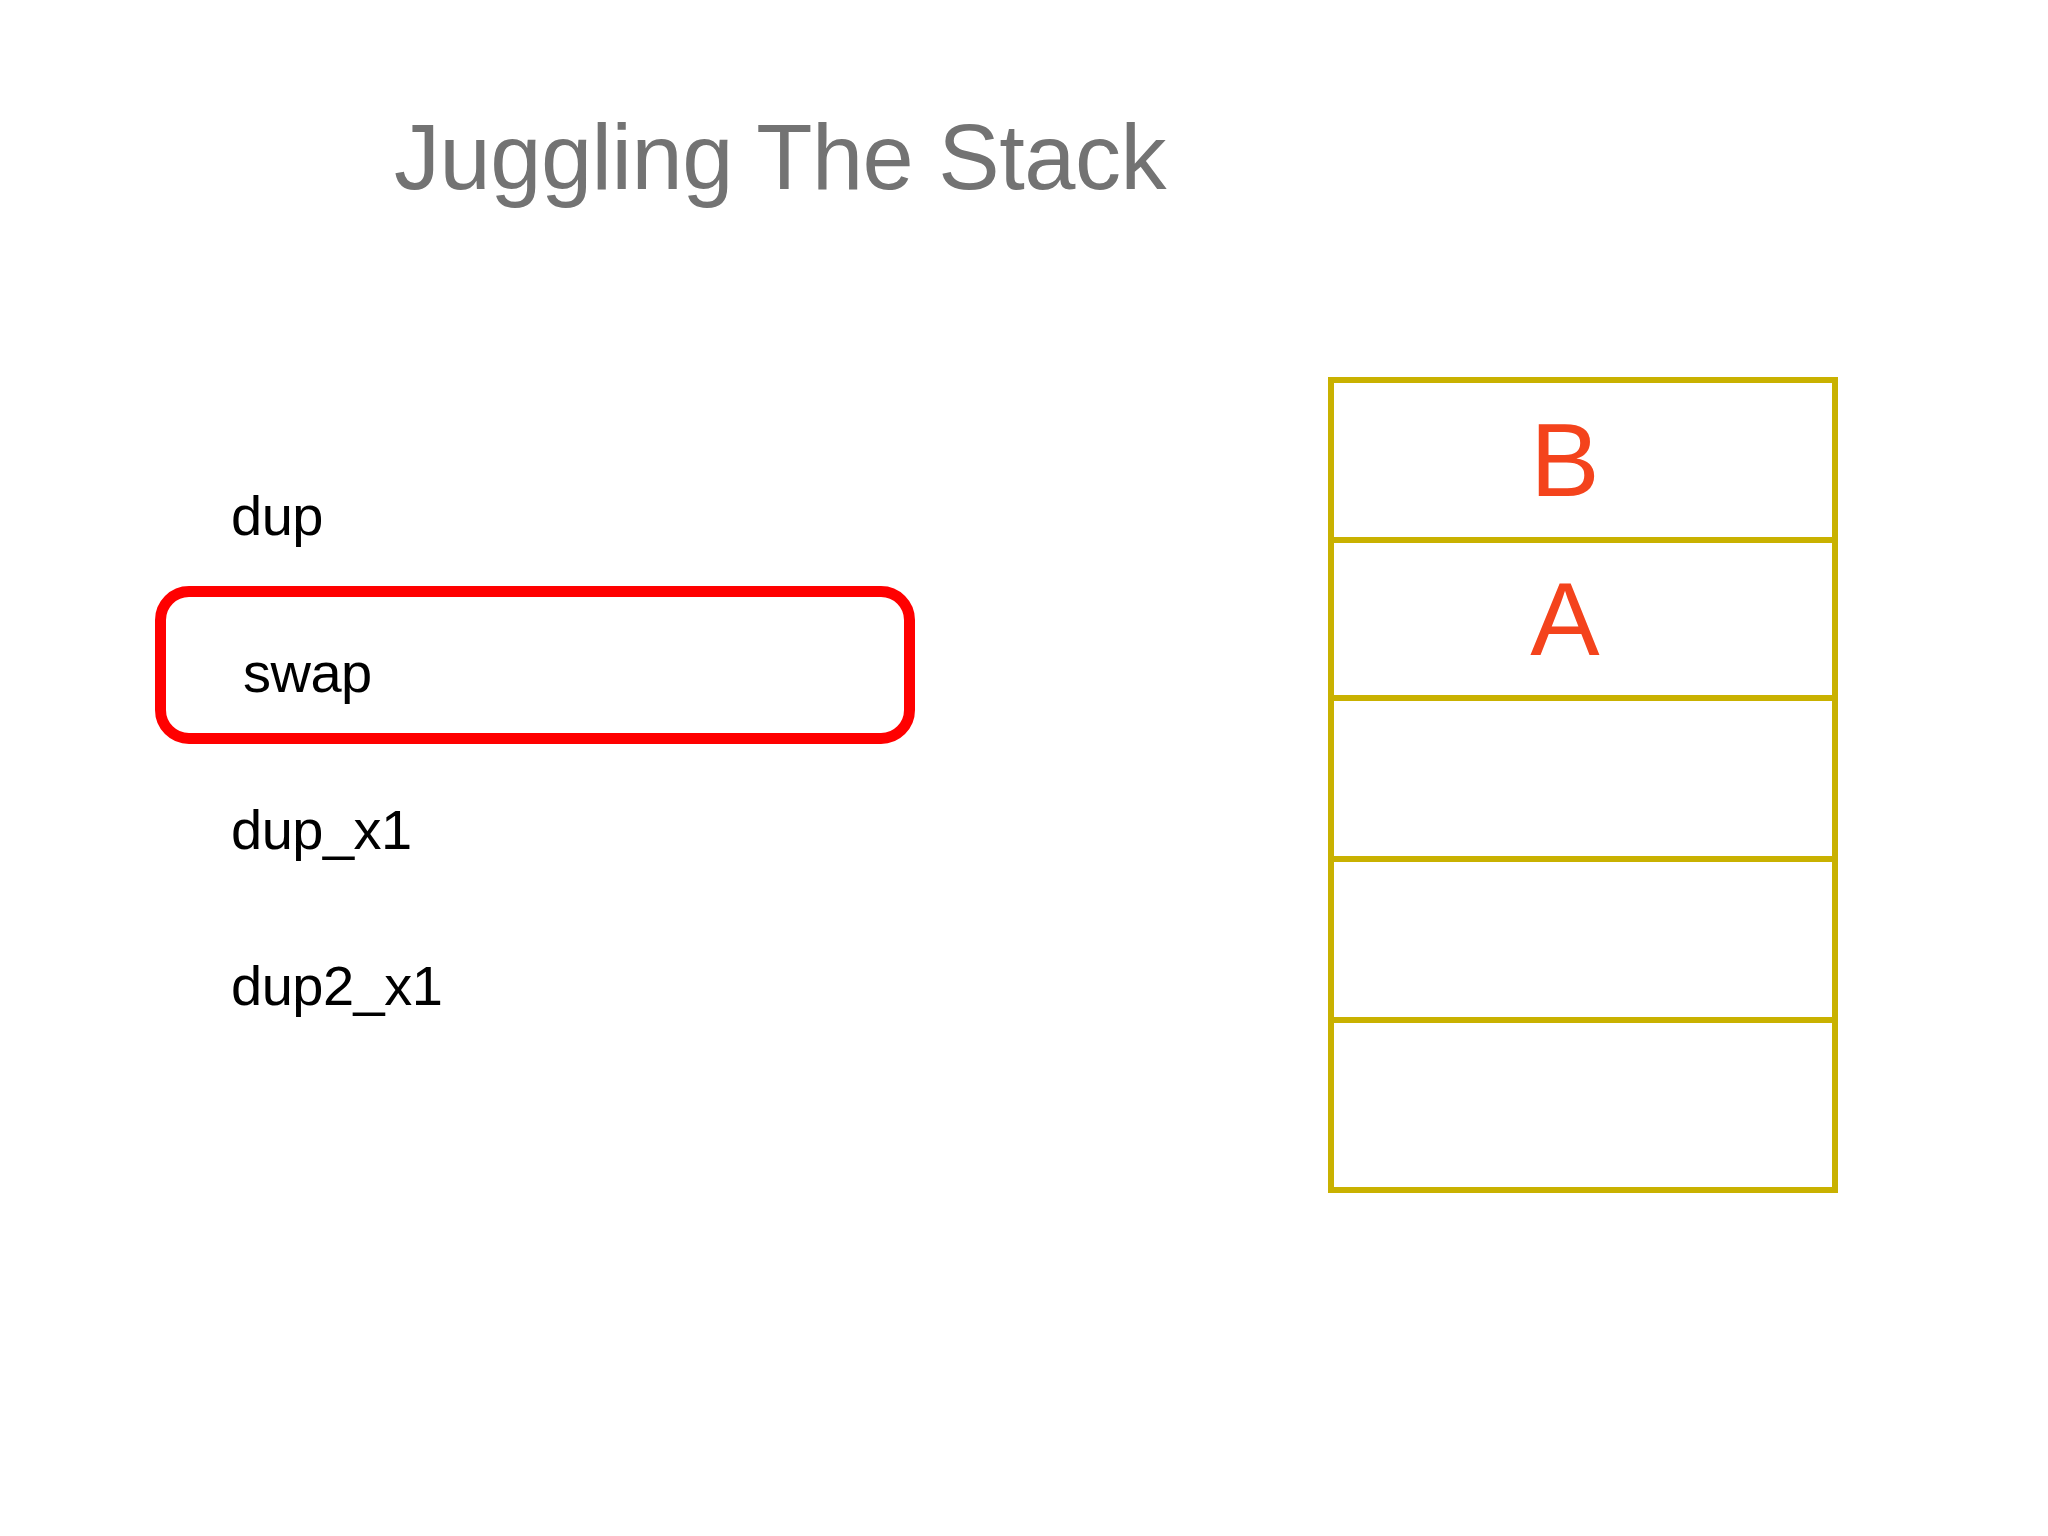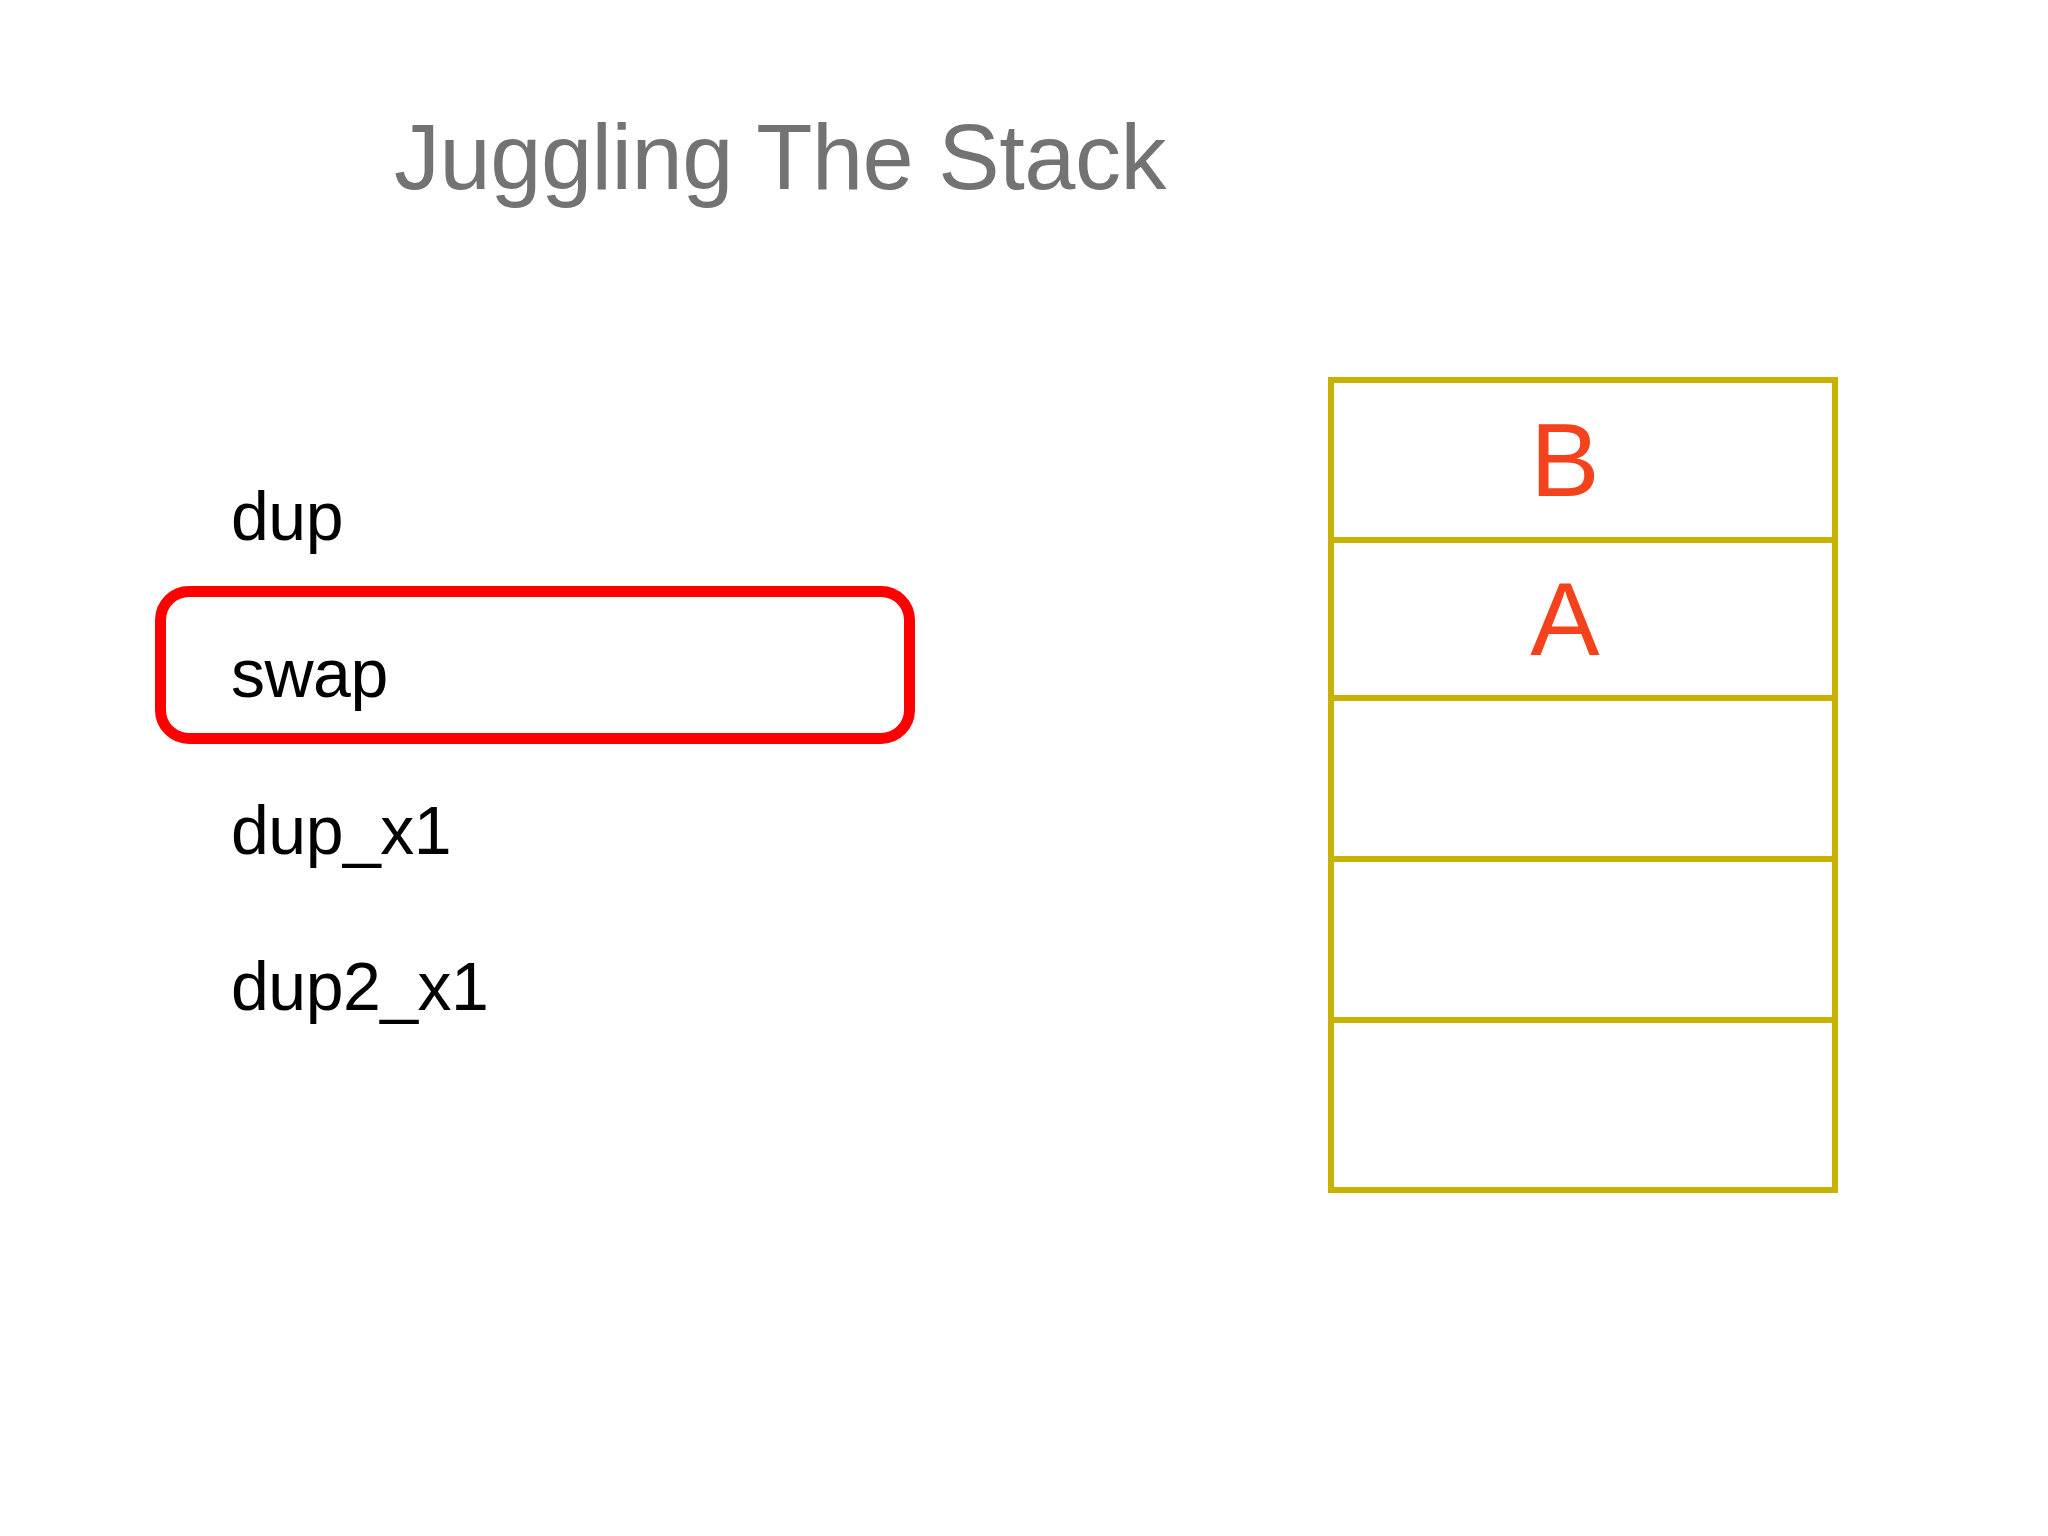--- a/index.html
+++ b/index.html
@@ -46,36 +46,37 @@
 
   .op-row {
     position: relative;
     height: 156px;
     display: flex;
     align-items: center;
     box-sizing: border-box;
   }
 
   .op-label {
-    font-size: 68px;
+    font-size: 56px;
     line-height: 1;
     font-weight: 400;
     color: #000000;
     padding-left: 76px;
     letter-spacing: -0.5px;
     white-space: nowrap;
     margin-top: 15px;
   }
 
   
   .op-row.highlighted {
     border: 11px solid #FF0000;
     border-radius: 34px;
     background: #FFFFFF;
     height: 158px;
+    padding-left: 12px;
   }
   .op-row.highlighted .op-label {
     padding-left: 65px;
   }
 
   
   #stack-table {
     position: absolute;
     left: 1328px;
     top: 377px;

